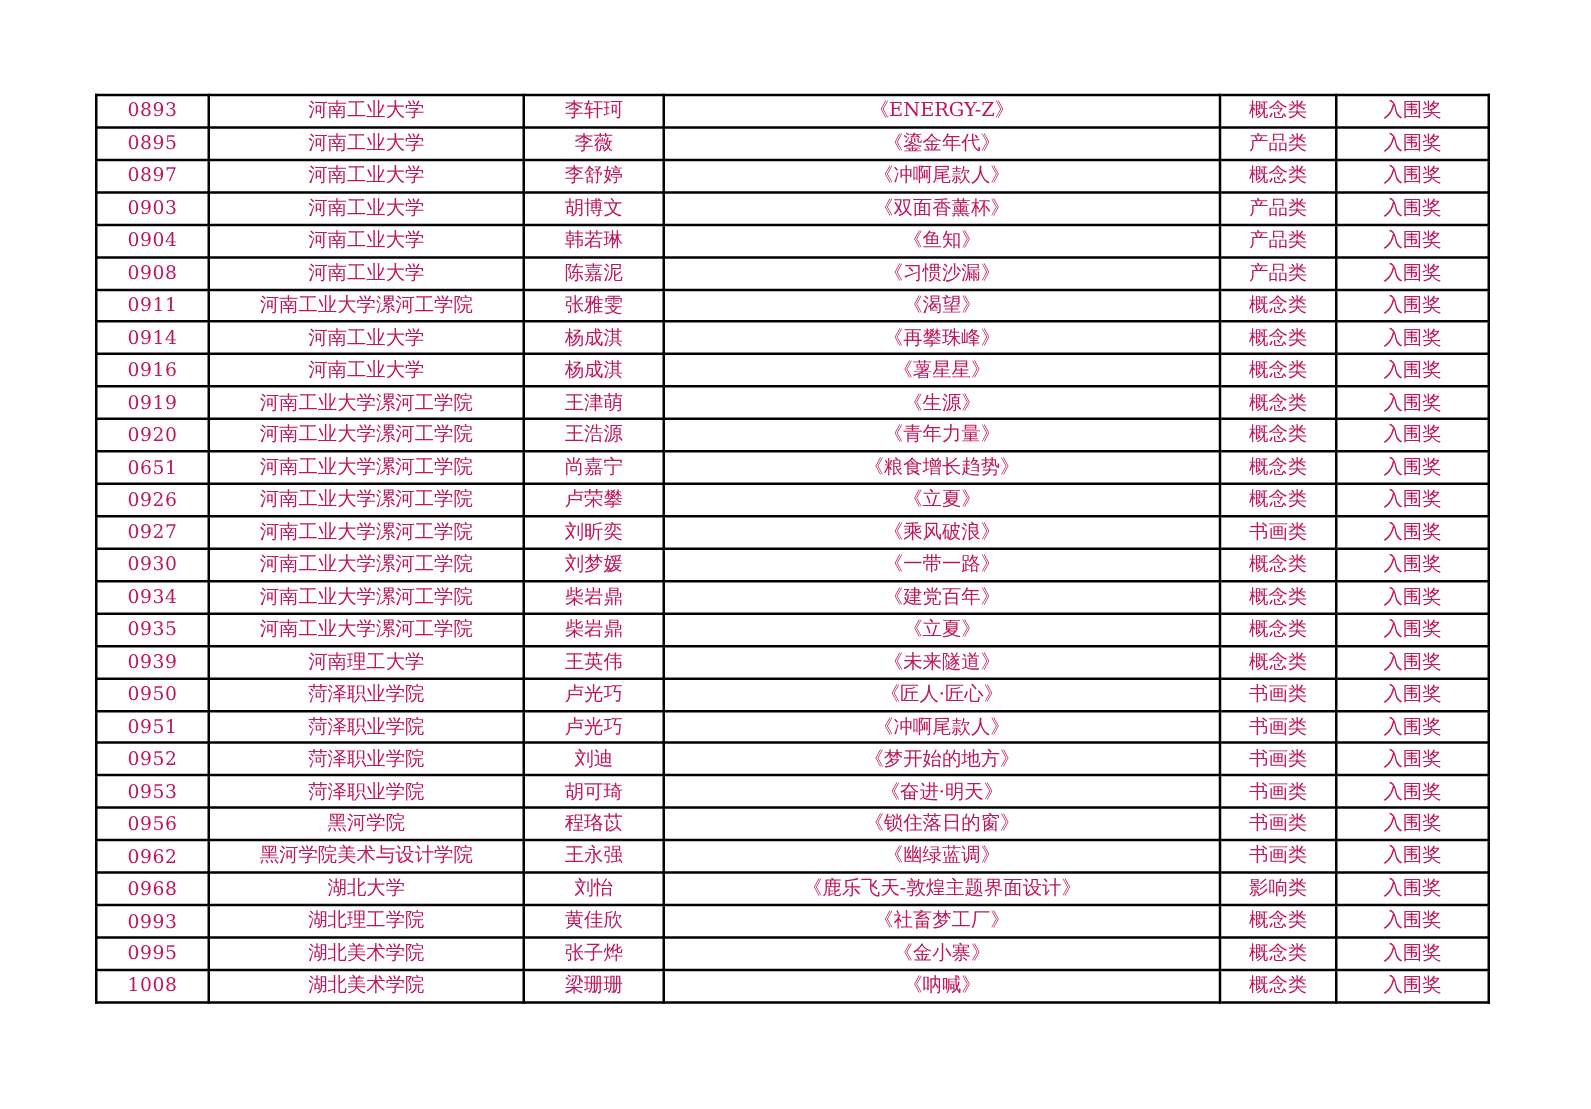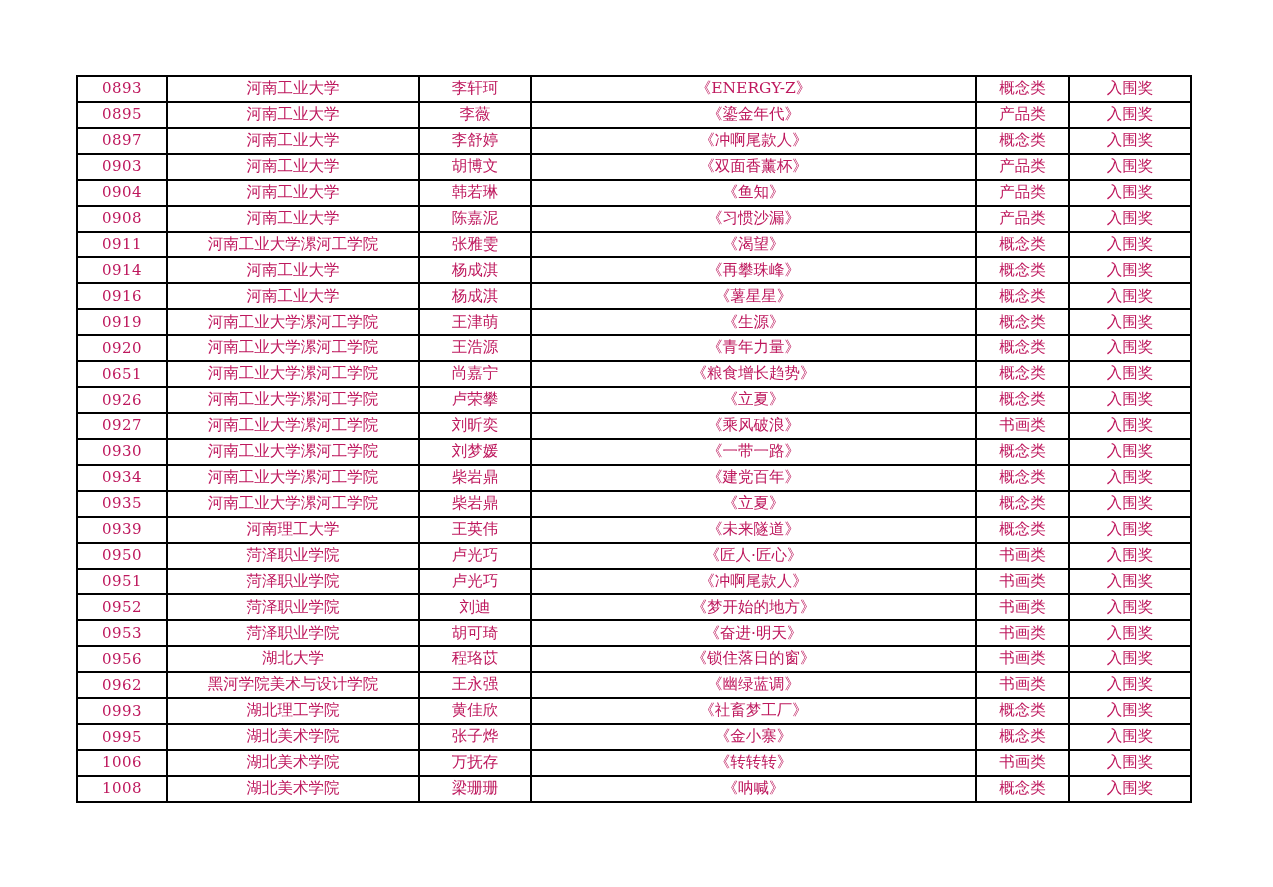--- a/index.html
+++ b/index.html
@@ -249,64 +249,64 @@
     <td class="num">0953</td>
     <td>菏泽职业学院</td>
     <td>胡可琦</td>
     <td>《奋进·明天》</td>
     <td>书画类</td>
     <td>入围奖</td>
   </tr>
 
   <tr>
     <td class="num">0956</td>
-    <td>湖北大学</td>
+    <td>黑河学院</td>
     <td>程珞苡</td>
     <td>《锁住落日的窗》</td>
     <td>书画类</td>
     <td>入围奖</td>
   </tr>
 
   <tr>
     <td class="num">0962</td>
     <td>黑河学院美术与设计学院</td>
     <td>王永强</td>
     <td>《幽绿蓝调》</td>
     <td>书画类</td>
     <td>入围奖</td>
   </tr>
 
+  <tr>
+    <td class="num">0968</td>
+    <td>湖北大学</td>
+    <td>刘怡</td>
+    <td>《鹿乐飞天-敦煌主题界面设计》</td>
+    <td>影响类</td>
+    <td>入围奖</td>
+  </tr>
 
 
   <tr>
     <td class="num">0993</td>
     <td>湖北理工学院</td>
     <td>黄佳欣</td>
     <td>《社畜梦工厂》</td>
     <td>概念类</td>
     <td>入围奖</td>
   </tr>
 
   <tr>
     <td class="num">0995</td>
     <td>湖北美术学院</td>
     <td>张子烨</td>
     <td>《金小寨》</td>
     <td>概念类</td>
     <td>入围奖</td>
   </tr>
 
-  <tr>
-    <td class="num">1006</td>
-    <td>湖北美术学院</td>
-    <td>万抚存</td>
-    <td>《转转转》</td>
-    <td>书画类</td>
-    <td>入围奖</td>
-  </tr>
 
   <tr>
     <td class="num">1008</td>
     <td>湖北美术学院</td>
     <td>梁珊珊</td>
     <td>《呐喊》</td>
     <td>概念类</td>
     <td>入围奖</td>
   </tr>
 </tbody>

